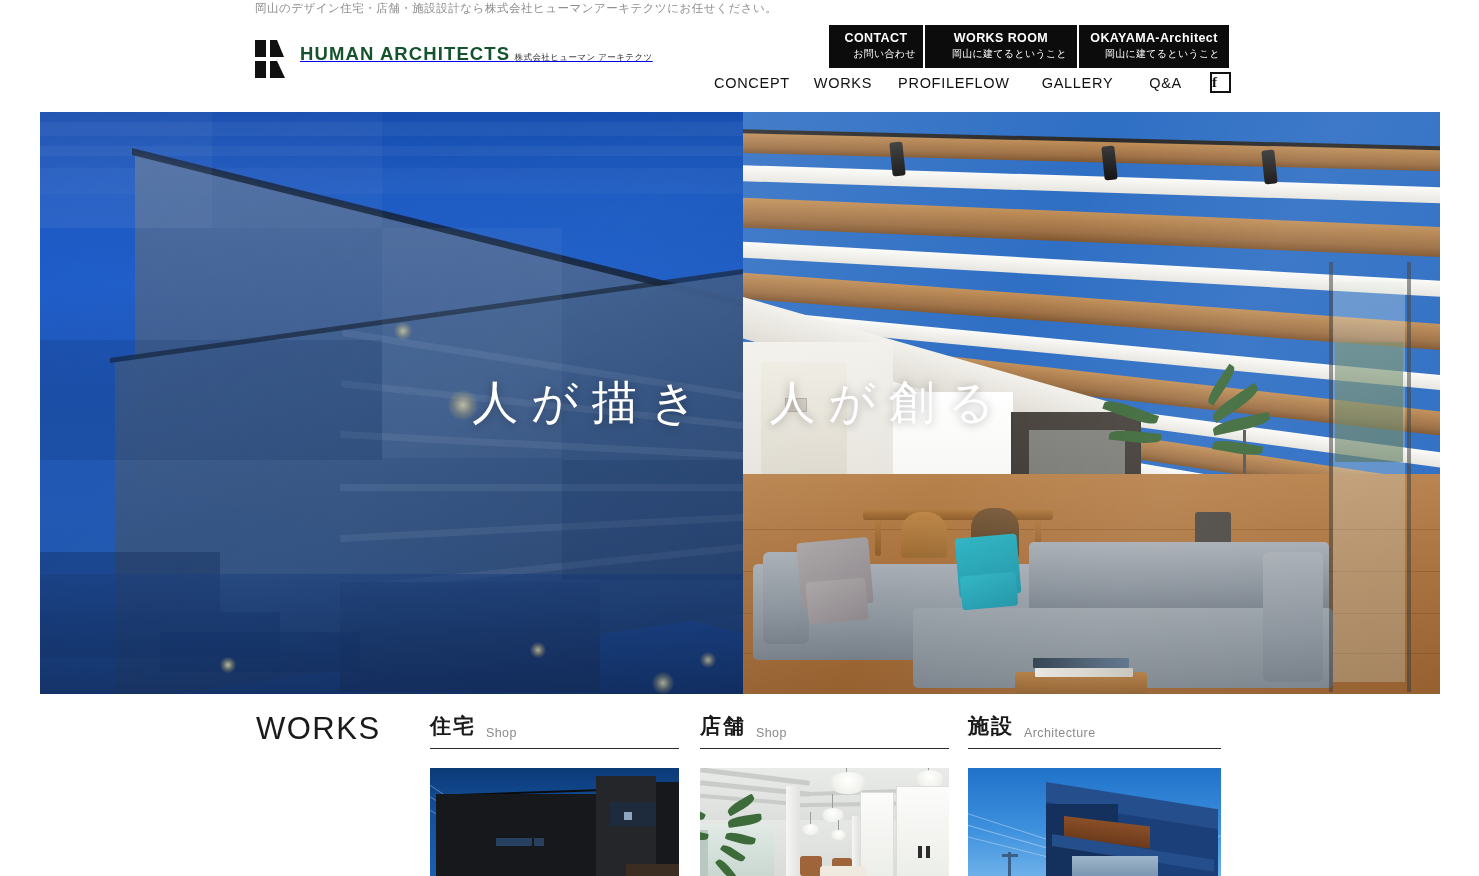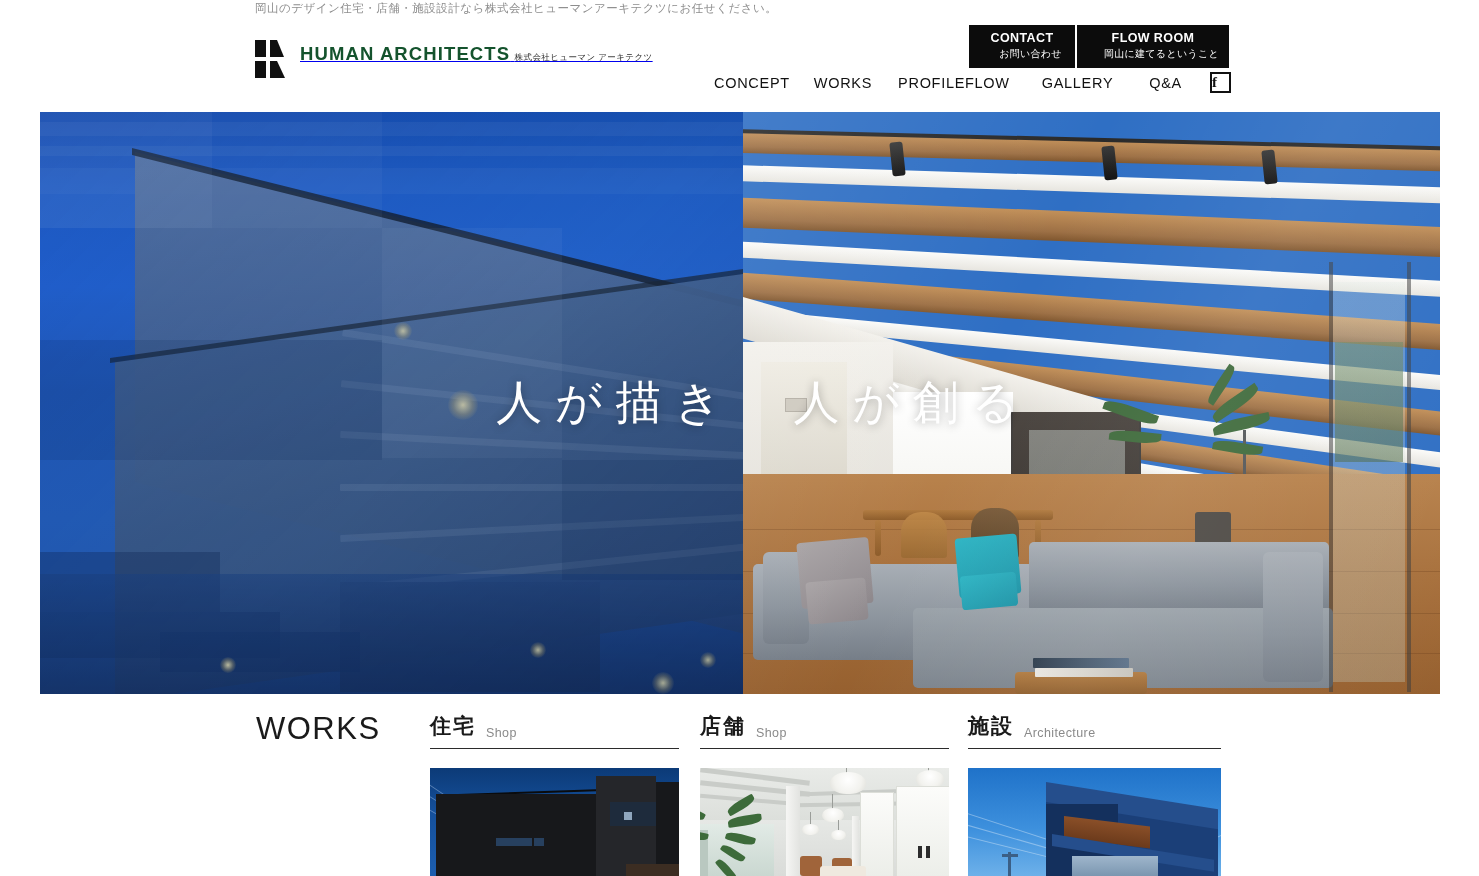--- a/index.html
+++ b/index.html
@@ -34,21 +34,21 @@
   }
 
   
   .top-btns { position: absolute; right: 250px; top: 25px; display: flex; gap: 2px; }
   .top-btn {
     background: #0c0c0c; color: #fff; text-align: center;
     padding: 6px 0 7px 0; cursor: pointer; text-decoration: none; display: block;
   }
   .top-btn .en { font-size: 12.5px; font-weight: bold; letter-spacing: .4px; line-height: 15px; display: block; }
   .top-btn .ja { font-size: 10px; letter-spacing: .3px; line-height: 14px; display: block; margin-top: 1px; padding-left: 17px; }
-  .tb-0 { width: 106px; margin-left: 33px; }
+  .tb-0 { width: 94px; margin-left: 33px; }
   .tb-1 { width: 152px; }
   .tb-2 { width: 150px; }
 
   
   .nav { position: absolute; right: 248px; top: 72px; display: flex; align-items: center; }
   .nav a {
     font-size: 14.5px; color: #111; text-decoration: none; letter-spacing: .7px;
     font-weight: 500; white-space: nowrap; display: block;
   }
   .nav .gap-a { margin-right: 24px; }
@@ -175,21 +175,20 @@
     background: linear-gradient(115deg, rgba(255,255,255,.10) 0%, rgba(255,255,255,0) 38%, rgba(255,255,255,.07) 62%, rgba(255,255,255,0) 100%);
   }
 
   .hero-title {
     position: absolute; left: 0; top: 0; width: 100%; height: 100%;
     display: flex; align-items: center; justify-content: center;
     color: #fff; font-size: 46px; letter-spacing: 13px;
     text-shadow: 0 1px 10px rgba(0,0,0,.30);
     pointer-events: none; white-space: pre;
     font-family: "DejaVu Sans", "Liberation Sans", sans-serif;
-    margin-left: 24px;
   }
 
   
   .works { position: absolute; left: 0; top: 694px; width: 1479px; height: 182px; background: #fff; }
   .works-title {
     position: absolute; left: 256px; top: 17px;
     font-size: 31px; letter-spacing: 1.5px; color: #1a1a1a; font-weight: 400;
   }
   .cat { position: absolute; top: 18px; }
   .cat-0 { left: 430px; width: 249px; }
@@ -256,21 +255,25 @@
       <span class="logo-sub">株式会社ヒューマン アーキテクツ</span>
     </span>
   </a>
 
   <div class="top-btns">
     <a class="top-btn tb-0" href="#">
       <span class="en">CONTACT</span>
       <span class="ja">お問い合わせ</span>
     </a>
     <a class="top-btn tb-1" href="#">
-      <span class="en">FLOW ROOM</span>
+      <span class="en">WORKS ROOM</span>
+      <span class="ja">岡山に建てるということ</span>
+    </a>
+    <a class="top-btn tb-2" href="#">
+      <span class="en">OKAYAMA-Architect</span>
       <span class="ja">岡山に建てるということ</span>
     </a>
   </div>
 
   <nav class="nav">
     <a class="gap-a" href="#">CONCEPT</a>
     <a class="gap-b" href="#">WORKS</a>
     <a class="gap-c" href="#">PROFILE</a>
     <a class="gap-d" href="#">FLOW</a>
     <a class="gap-e" href="#">GALLERY</a>

